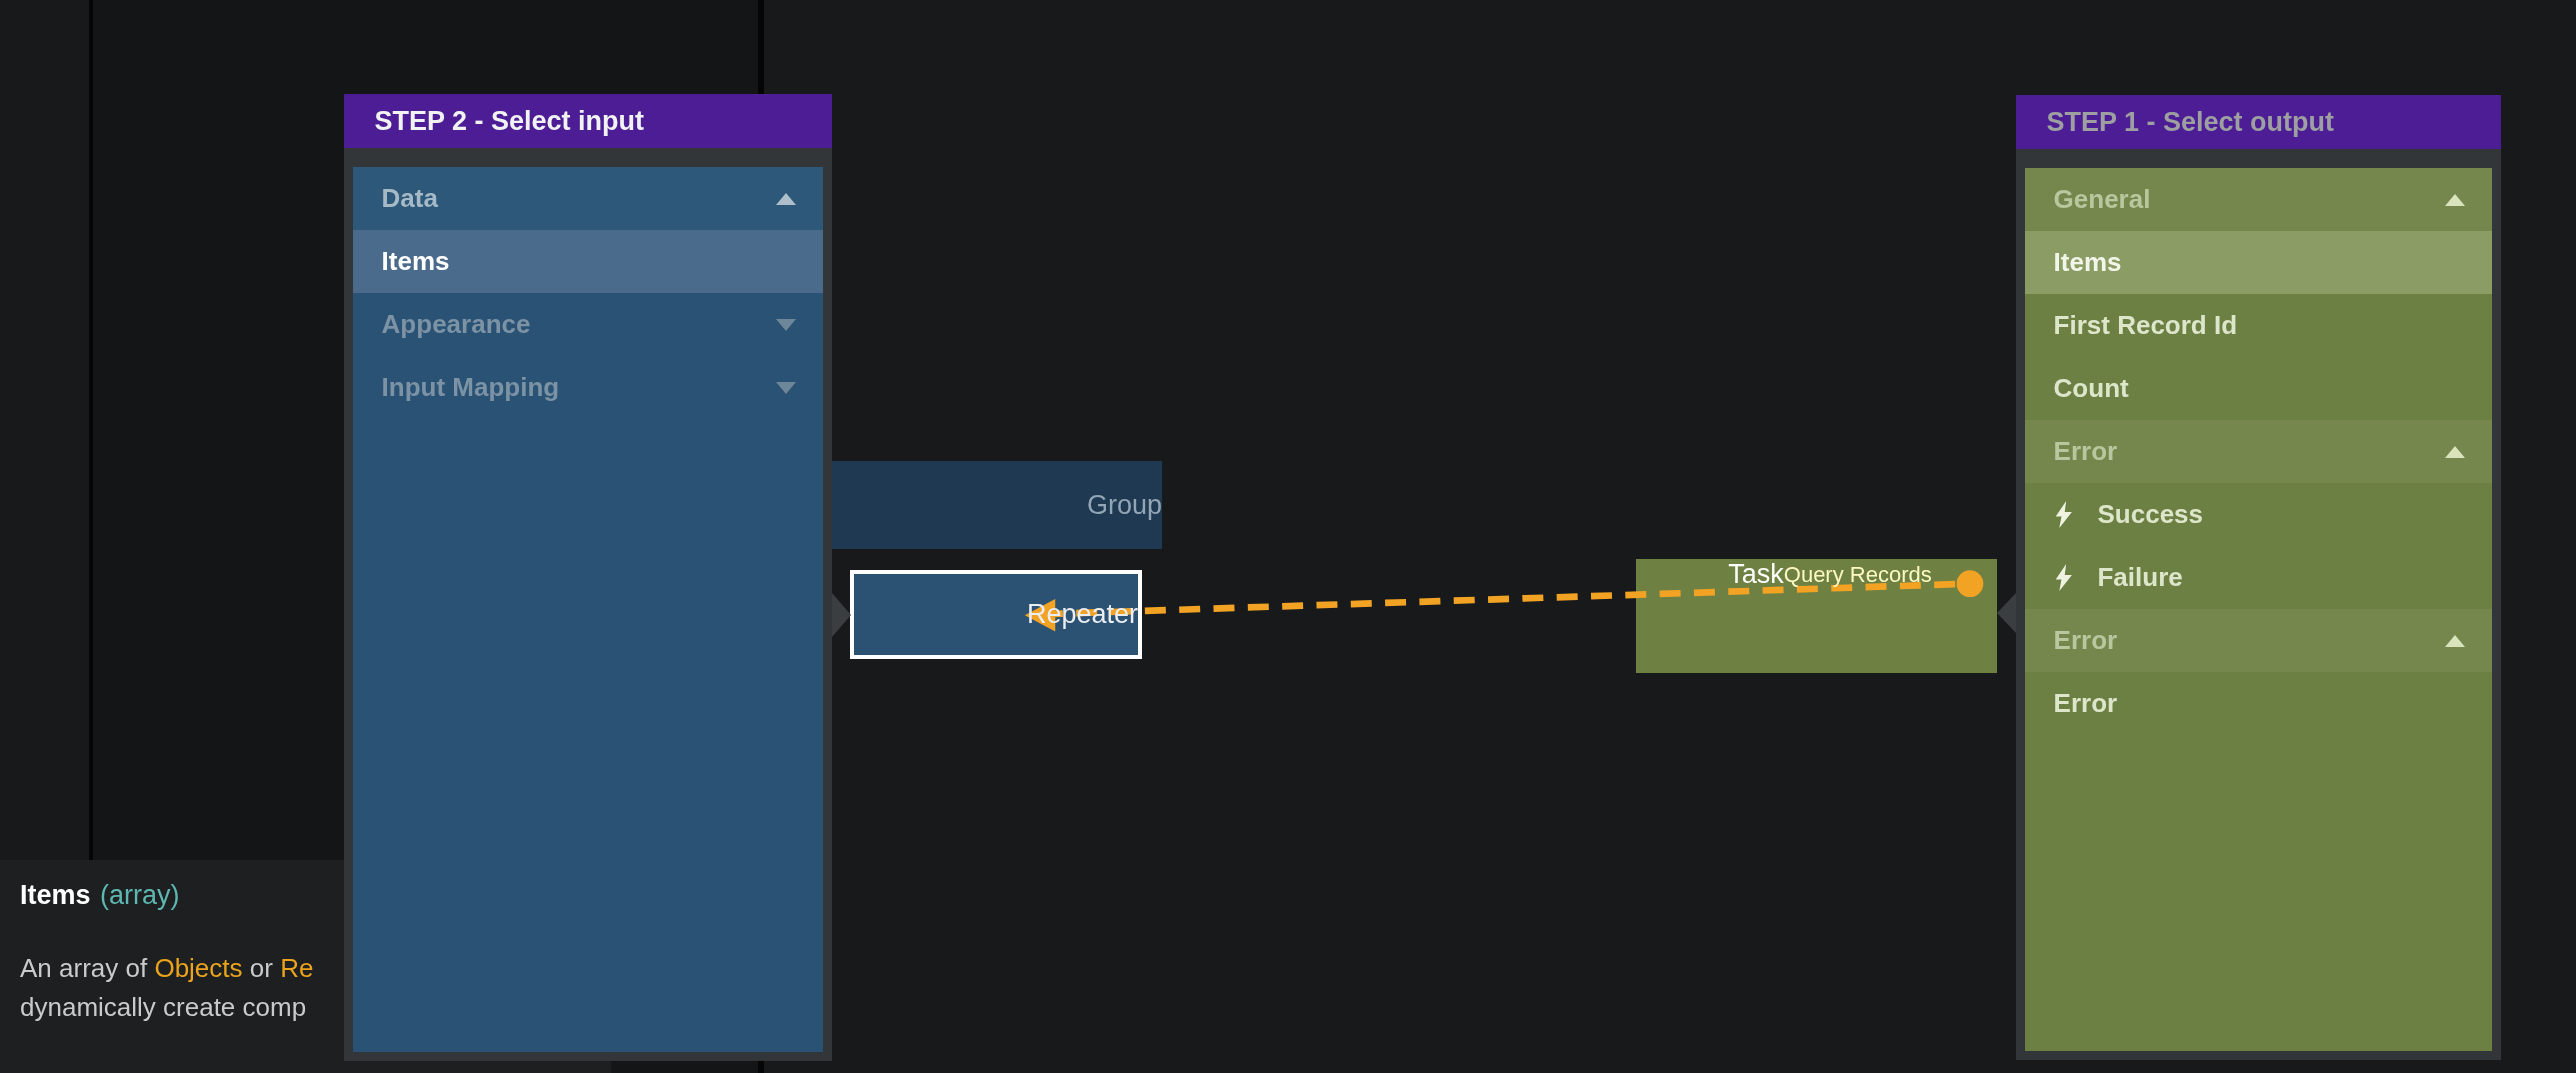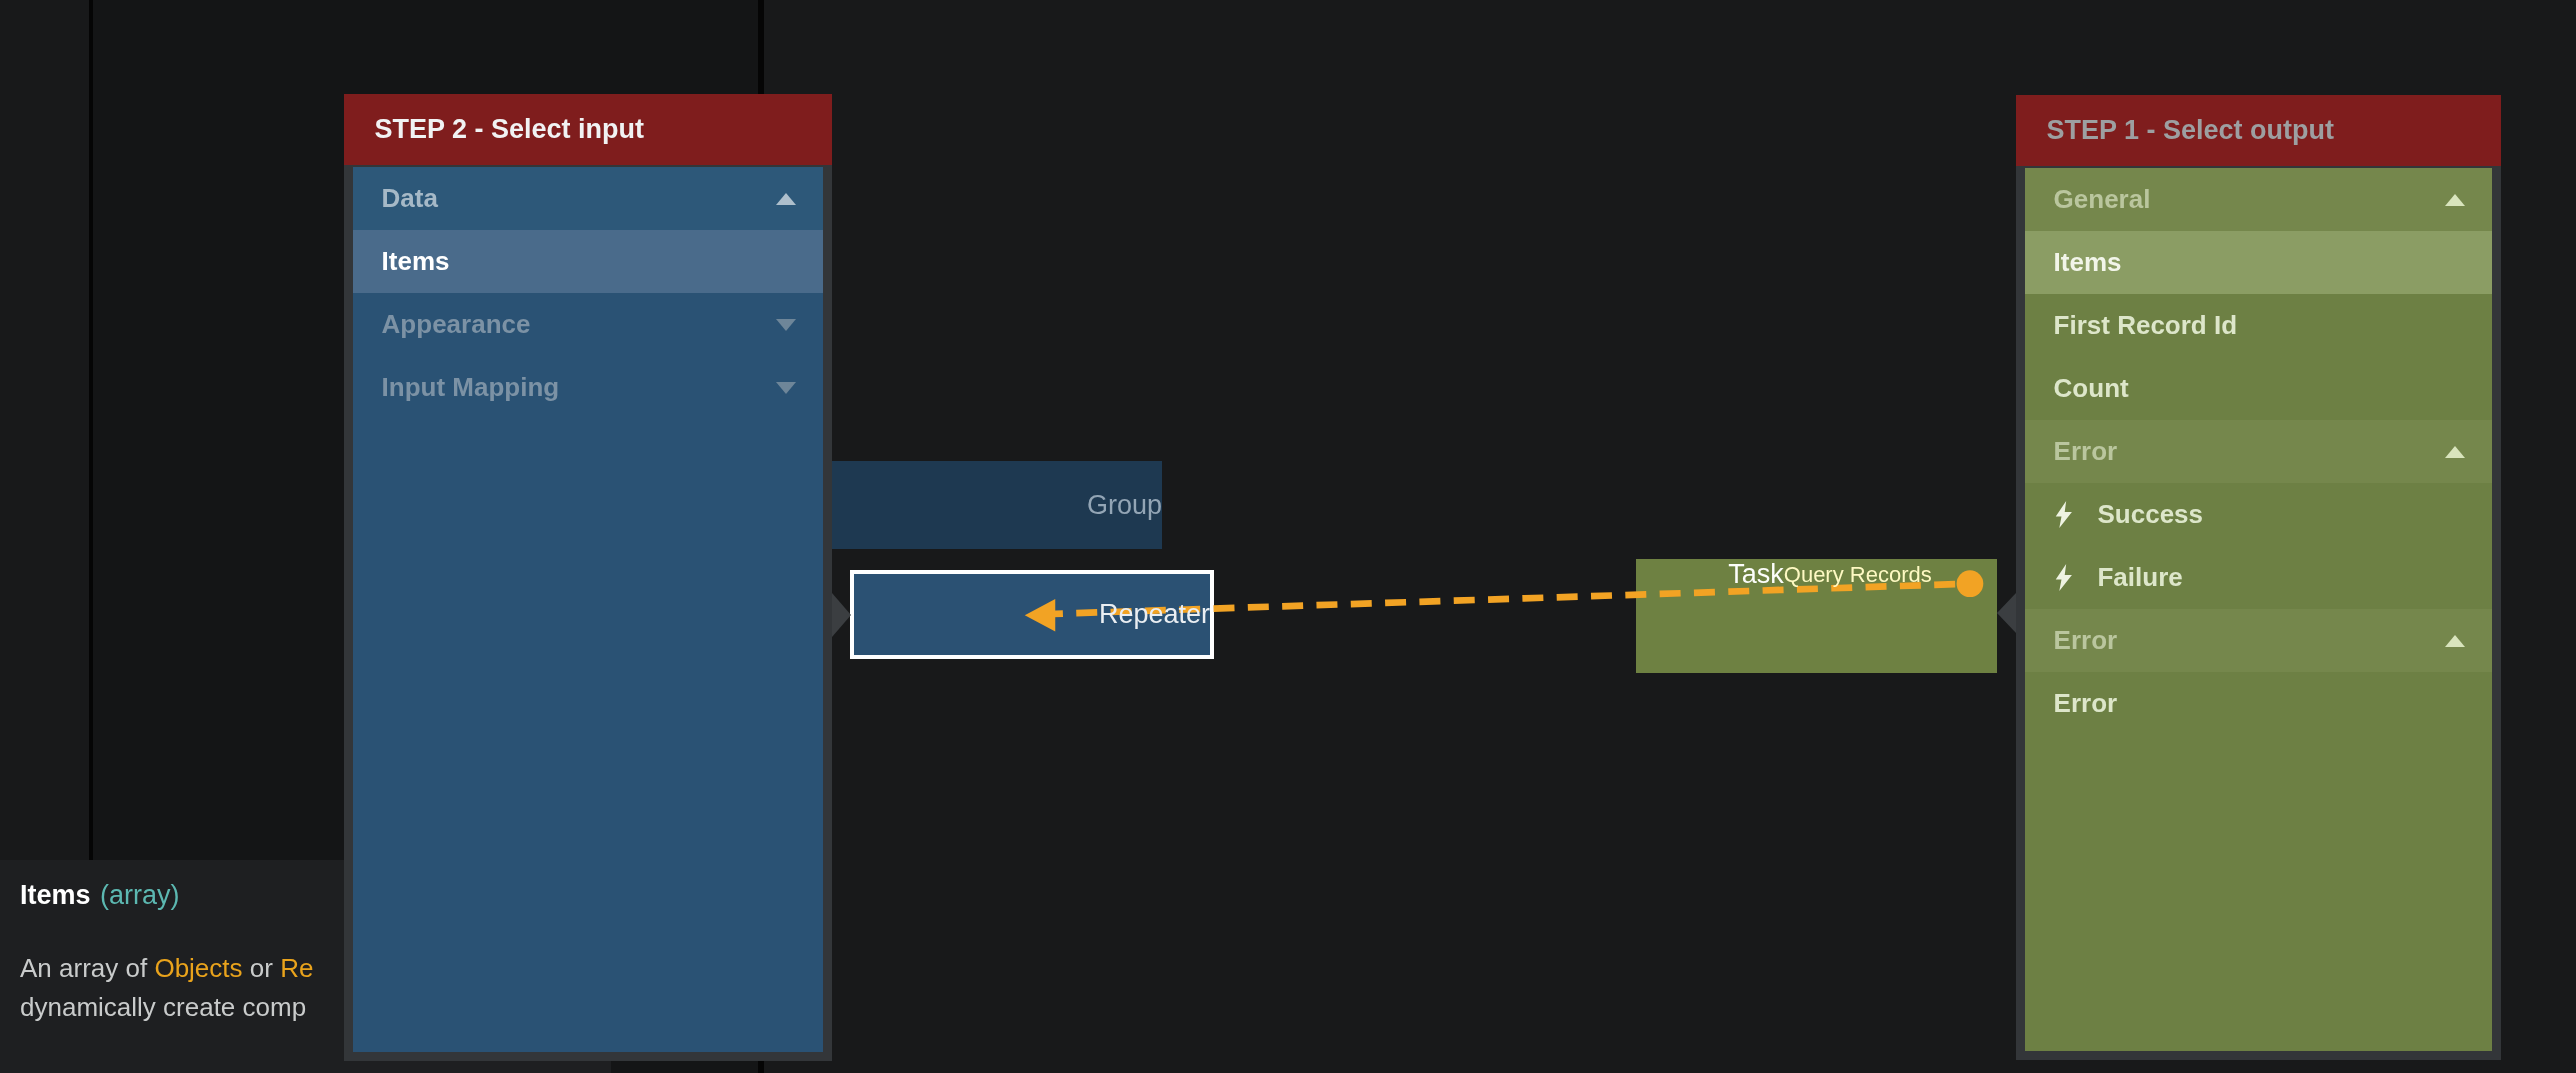--- a/index.html
+++ b/index.html
@@ -23,39 +23,39 @@
   .doc-title{font-size:27px;font-weight:bold;color:#ffffff;}
   .doc-type{font-size:27px;font-weight:normal;color:#5cb8b1;margin-left:9.5px;}
   .doc-body{margin-top:38px;font-size:26px;line-height:39px;color:#c9cbcb;}
   .doc-link{color:#e9a31c;}
 
   
   .node{position:absolute;box-sizing:border-box;display:flex;align-items:center;justify-content:flex-end;}
   .node-label{position:relative;z-index:5;}
   .node-group{left:803px;top:461px;width:359px;height:88px;background:#1e3951;
     padding-left:27px;font-size:27px;color:#93a5b5;}
-  .node-repeater{left:850px;top:570px;width:364px;height:89px;background:#2b5173;
+  .node-repeater{left:850px;top:570px;width:292px;height:89px;background:#2b5173;
     border:4.8px solid #ffffff;padding-left:29px;font-size:27px;color:#eaeef2;}
   .node-task{left:1636px;top:559px;width:361px;height:114px;background:#6e8142;
     padding-left:27px;flex-direction:row;align-items:flex-start;justify-content:center;}
   .task-title{font-size:27px;color:#fcfdfa;line-height:31.5px;}
   .task-sub{font-size:22px;color:#fef9c3;line-height:31.5px;}
 
   
   .callout{position:absolute;width:0;height:0;}
   .callout-step2{left:832px;top:593px;border-top:22px solid transparent;
     border-bottom:22px solid transparent;border-left:19px solid #3b3e41;}
   .callout-step1{left:1997px;top:593px;border-top:20px solid transparent;
     border-bottom:20px solid transparent;border-right:19px solid #3b3e41;}
 
   
   .panel{position:absolute;box-sizing:border-box;}
   .panel-step2{left:344px;top:94px;width:488px;height:967px;background:#333639;}
   .panel-step1{left:2016px;top:95px;width:485px;height:965px;background:#333639;}
-  .panel-header{height:71px;background:#7f1d1d;display:flex;align-items:center;
+  .panel-header{height:54px;background:#4c1d95;display:flex;align-items:center;
     padding-left:30.5px;font-size:27px;font-weight:bold;}
   .panel-step2 .panel-header{color:#f1f2f3;}
   .panel-step1 .panel-header{color:#9d9fa1;}
   .panel-body{position:absolute;left:8.6px;right:8.6px;top:73px;bottom:8.6px;overflow:hidden;}
   .panel-step2 .panel-body{background:#2a5274;}
   .panel-step1 .panel-body{background:#6d8044;text-align:right;}
 
   .row{height:63px;display:flex;align-items:center;justify-content:space-between;
     padding:0 27px 0 29px;font-size:26px;box-sizing:border-box;font-weight:bold;}
   

